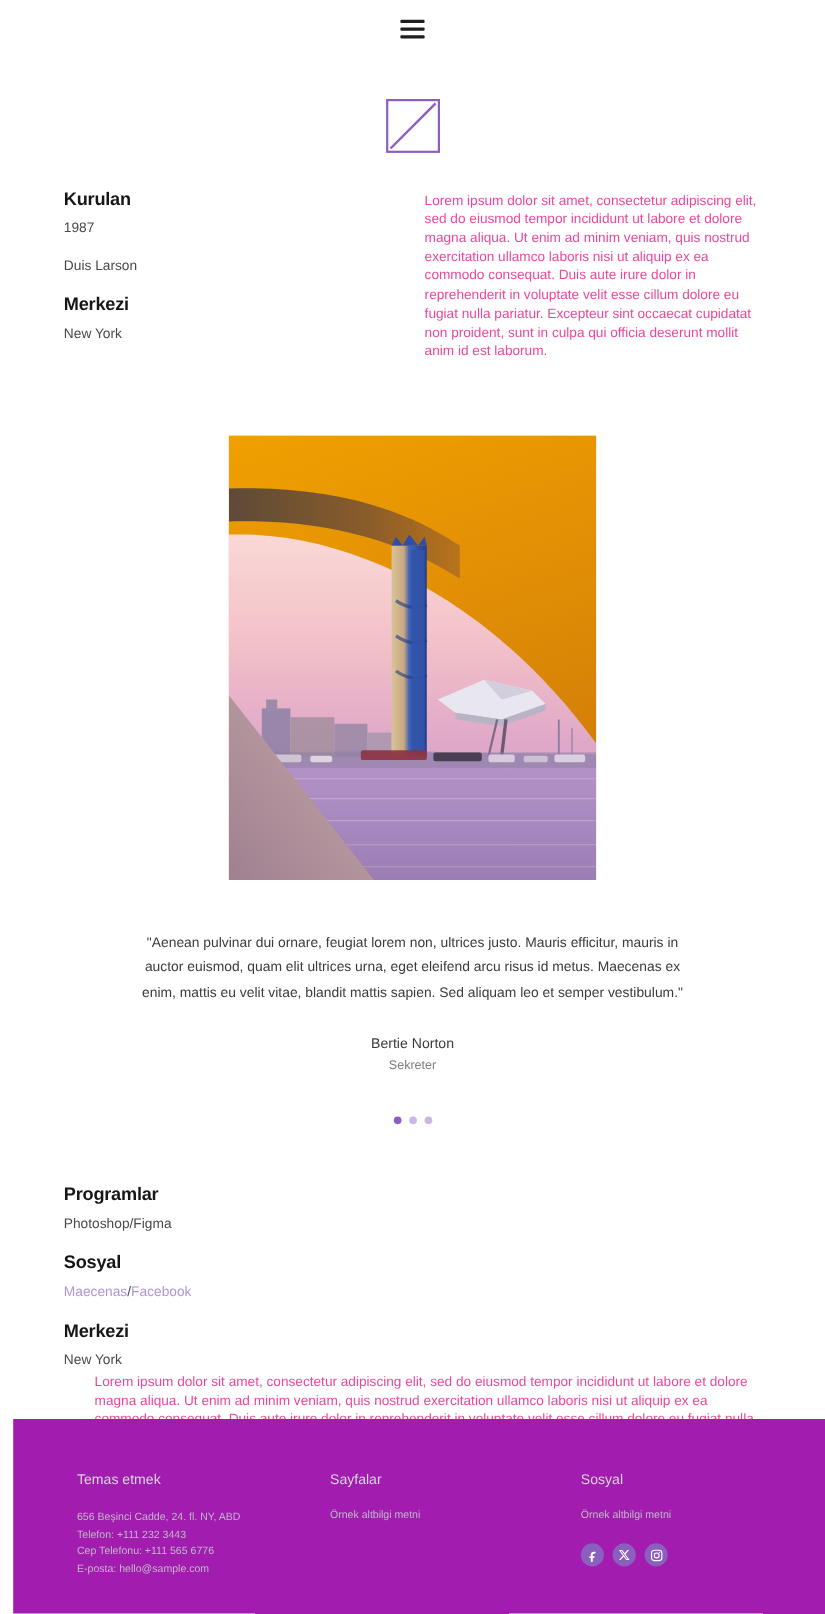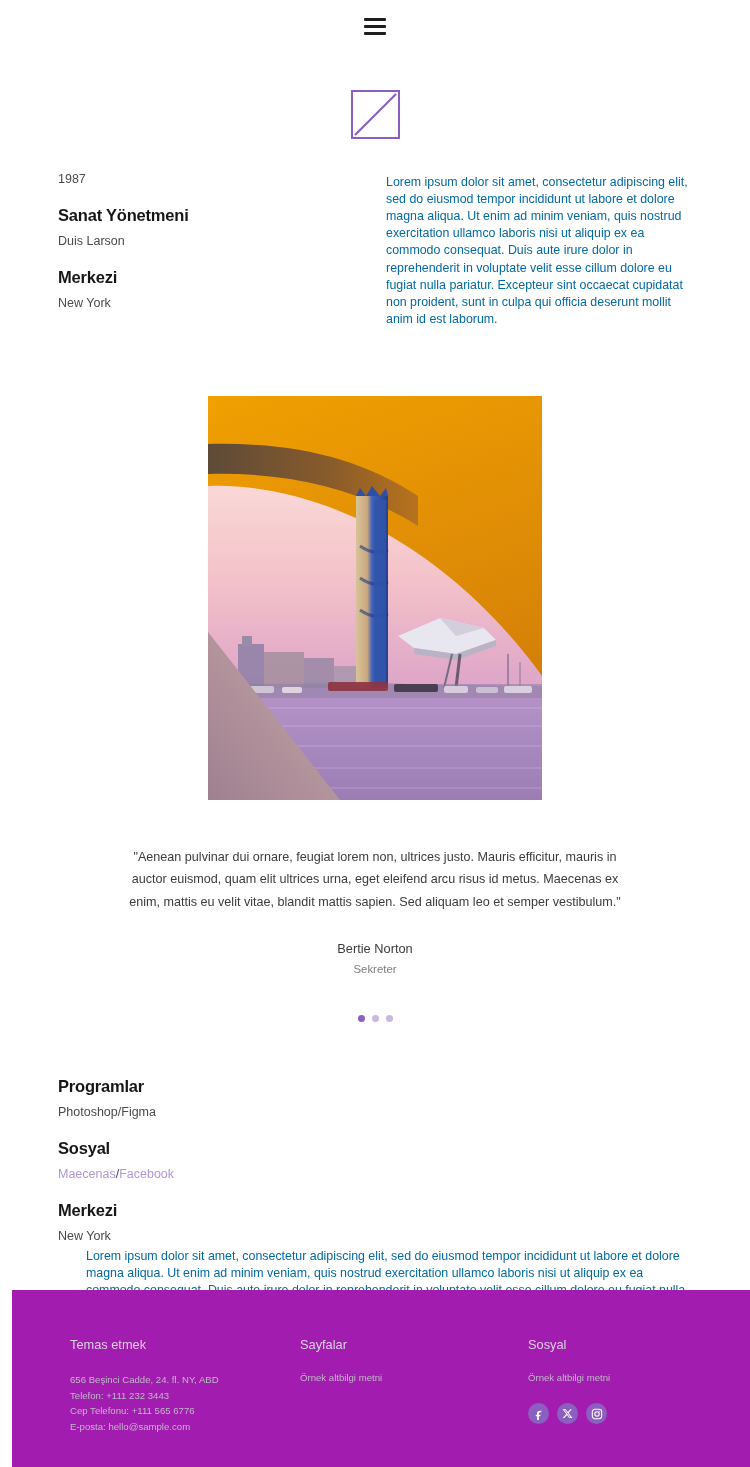--- a/index.html
+++ b/index.html
@@ -75,21 +75,21 @@
   .field-value {
     font-size: 12.5px;
     color: #4a4a4a;
     margin-bottom: 20px;
   }
   .field-value.last { margin-bottom: 0; }
 
   .body-text {
     font-size: 12.4px;
     line-height: 1.38;
-    color: #0369a1;
+    color: #ec4899;
   }
 
   .link-purple { color: #b095d8; text-decoration: none; }
   .link-sep { color: #4a4a4a; }
 
   
   .photo-wrap {
     display: flex;
     justify-content: center;
     margin-top: 68px;
@@ -202,22 +202,22 @@
 <div class="logo-wrap">
   <div class="logo">
     <svg class="diag" viewBox="0 0 49 49">
       <line x1="4" y1="45" x2="45" y2="4" stroke="#8b5fbf" stroke-width="2.2"></line>
     </svg>
   </div>
 </div>
 
 <div class="info-section">
   <div class="info-left">
+    <div class="field-title">Kurulan</div>
     <div class="field-value">1987</div>
-    <div class="field-title">Sanat Yönetmeni</div>
     <div class="field-value">Duis Larson</div>
     <div class="field-title">Merkezi</div>
     <div class="field-value last">New York</div>
   </div>
   <div class="info-right">
     <p class="body-text">Lorem ipsum dolor sit amet, consectetur adipiscing elit, sed do eiusmod tempor incididunt ut labore et dolore magna aliqua. Ut enim ad minim veniam, quis nostrud exercitation ullamco laboris nisi ut aliquip ex ea commodo consequat. Duis aute irure dolor in reprehenderit in voluptate velit esse cillum dolore eu fugiat nulla pariatur. Excepteur sint occaecat cupidatat non proident, sunt in culpa qui officia deserunt mollit anim id est laborum.</p>
   </div>
 </div>
 
 <div class="photo-wrap">

